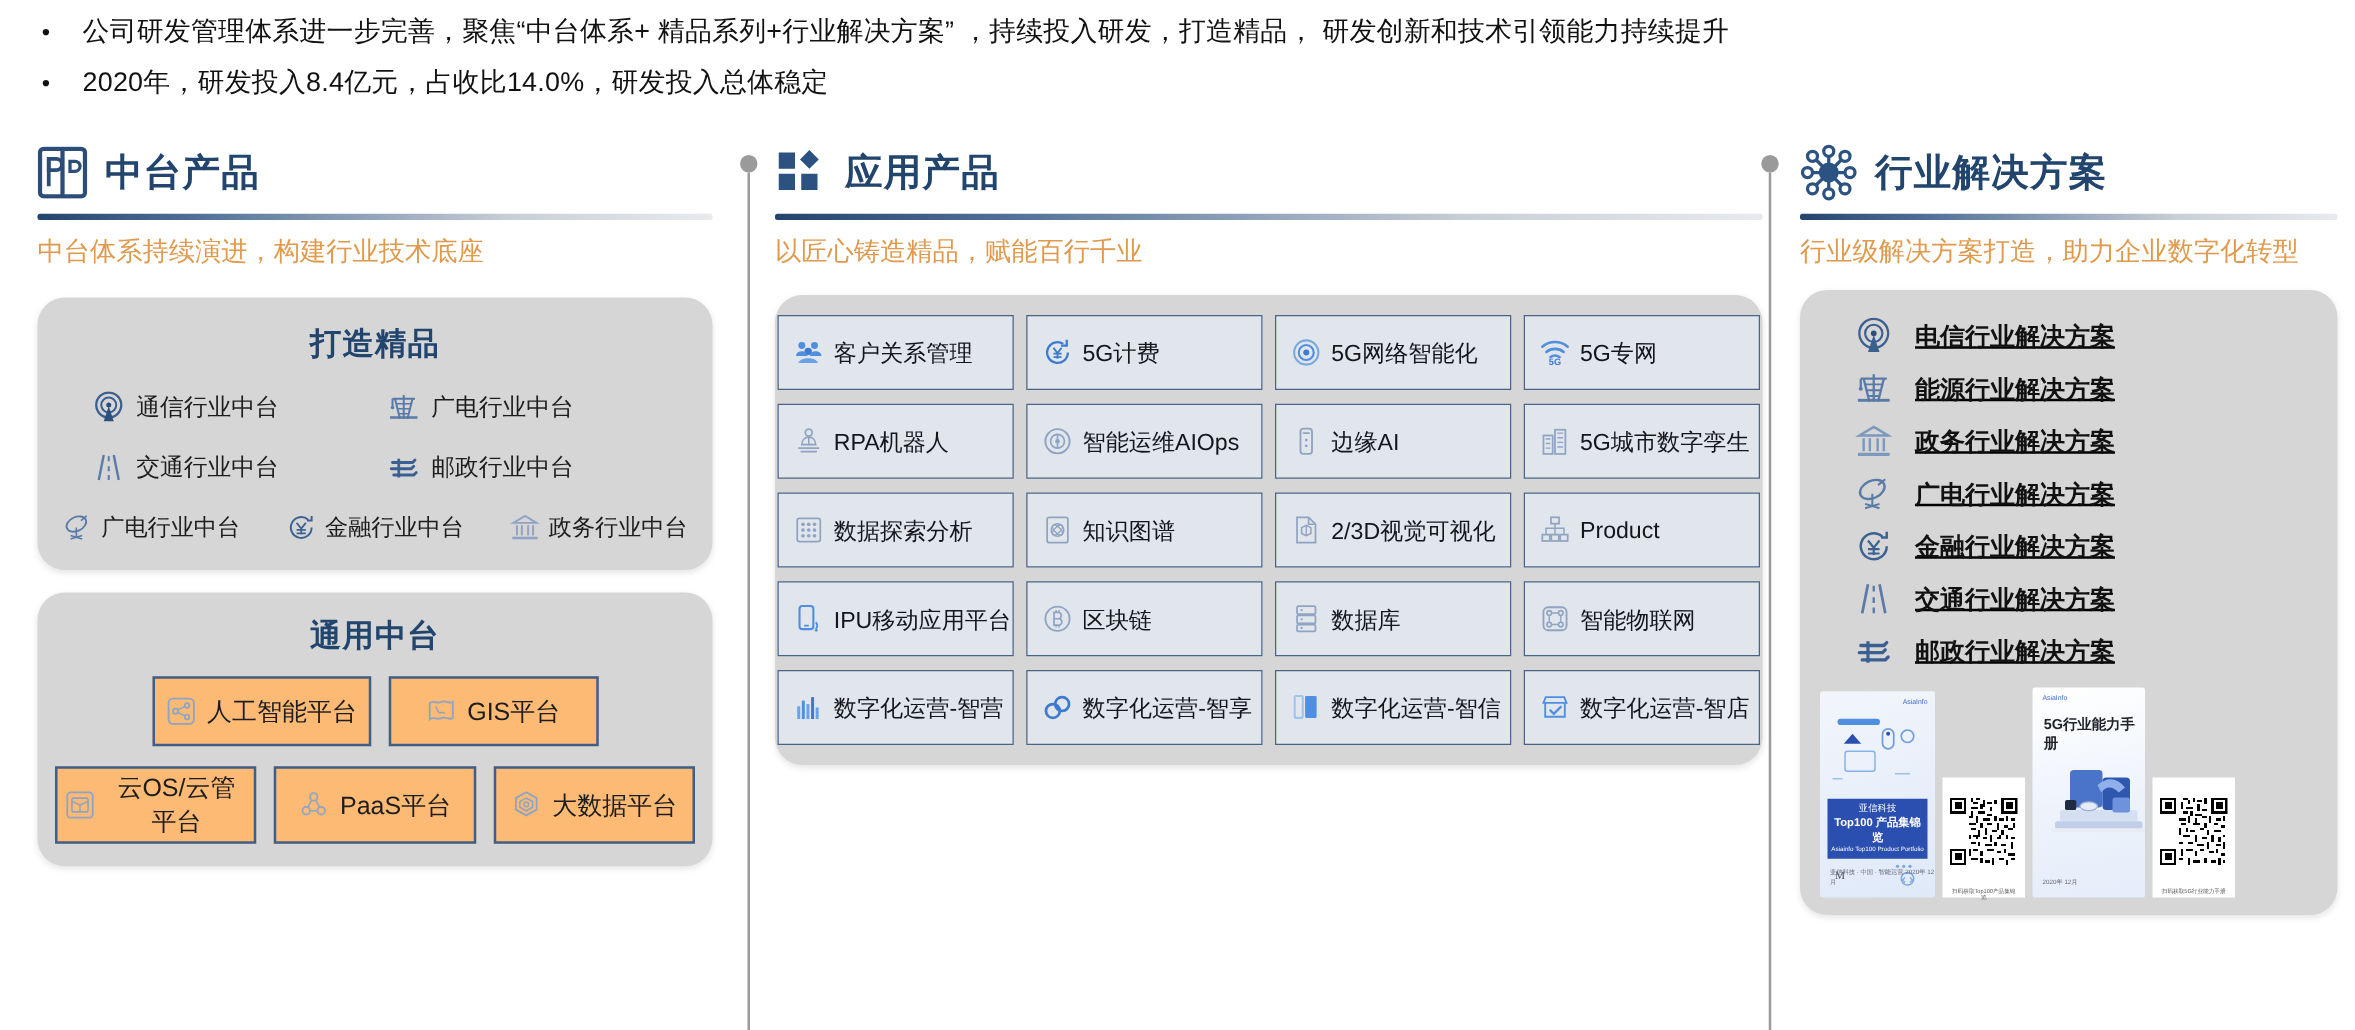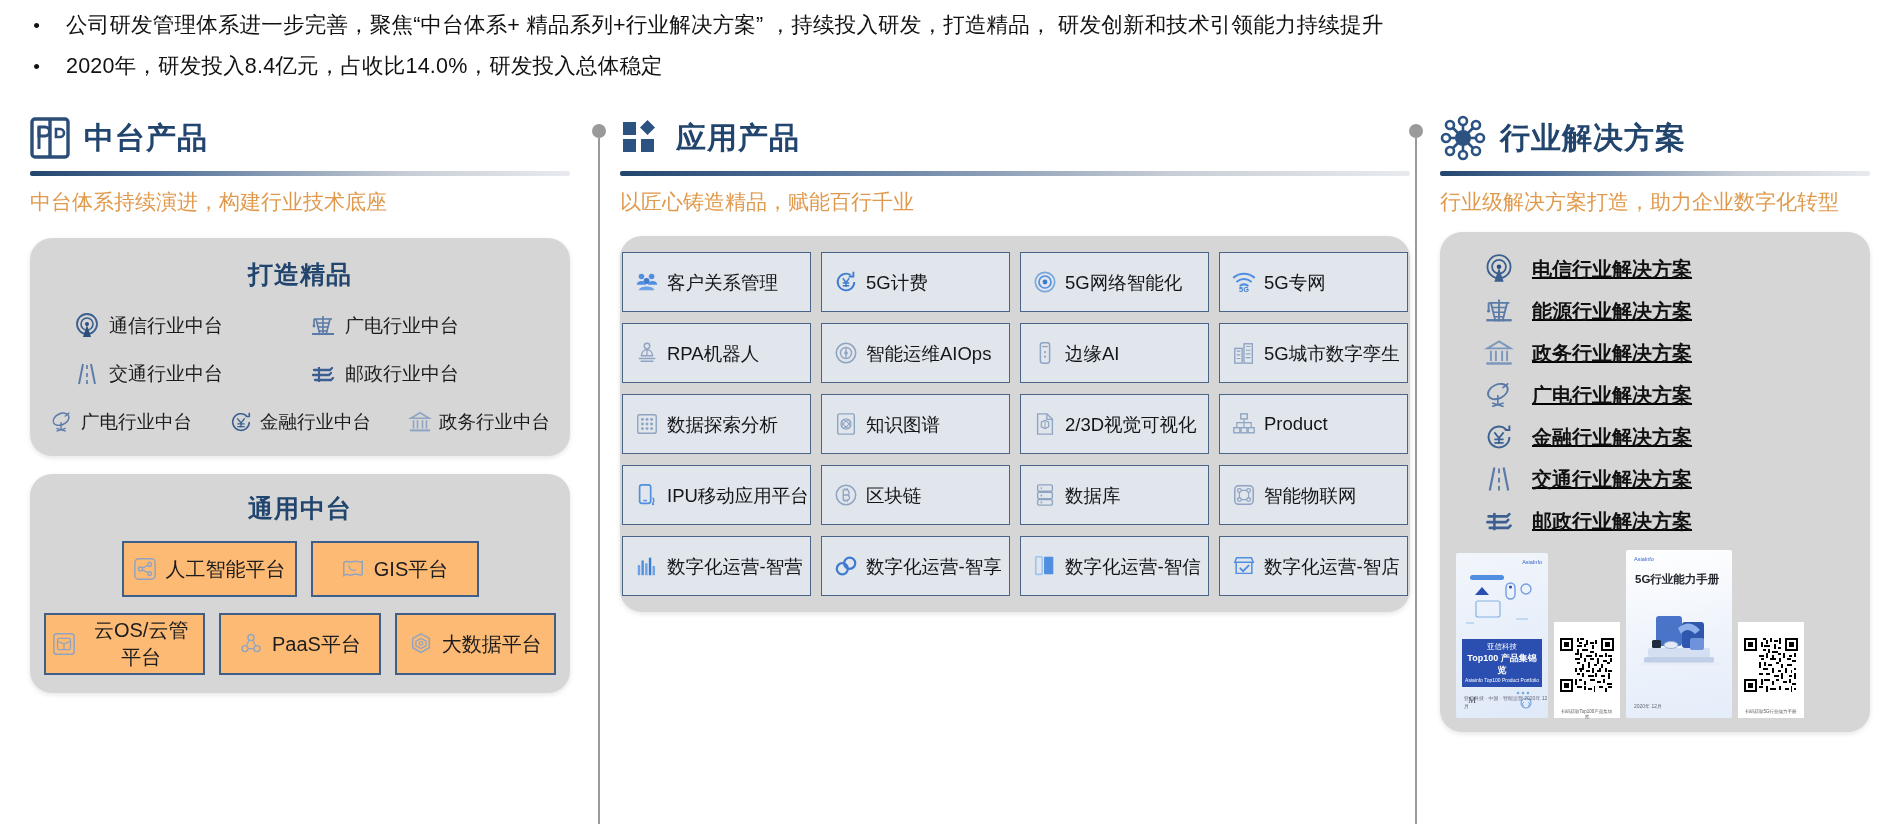--- a/index.html
+++ b/index.html
@@ -115,21 +115,21 @@
   .div-1 { left: 592px; }
   .div-2 { left: 1409px; }
 
   
   .ic { display: inline-block; flex: 0 0 auto; line-height: 0; }
   .ic svg { display: block; }
 
   
   .broch { border-radius: 2px; overflow: hidden; position: relative; }
   .broch-1 { width: 92px; height: 165px; background: linear-gradient(160deg,#f2f6fb,#e7eefa 60%,#dfe9f8); }
-  .broch-2 { width: 106px; height: 168px; background: linear-gradient(170deg,#ffffff,#eef3fb 55%,#e4edfa); }
+  .broch-2 { width: 90px; height: 168px; background: linear-gradient(170deg,#ffffff,#eef3fb 55%,#e4edfa); }
   .qr { width: 66px; height: 96px; background: #fff; padding: 6px; }
   .qr-inner { width: 100%; height: 74px; }
   .broch-band {
     position: absolute; left: 6px; right: 6px; top: 86px;
     background: #2a4fb0; color: #fff; font-size: 7.5px;
     text-align: center; padding: 3px 2px; line-height: 1.3;
   }
   .broch-cap {
     position: absolute; left: 8px; bottom: 8px;
     font-size: 5px; color: #667; line-height: 1.5;

